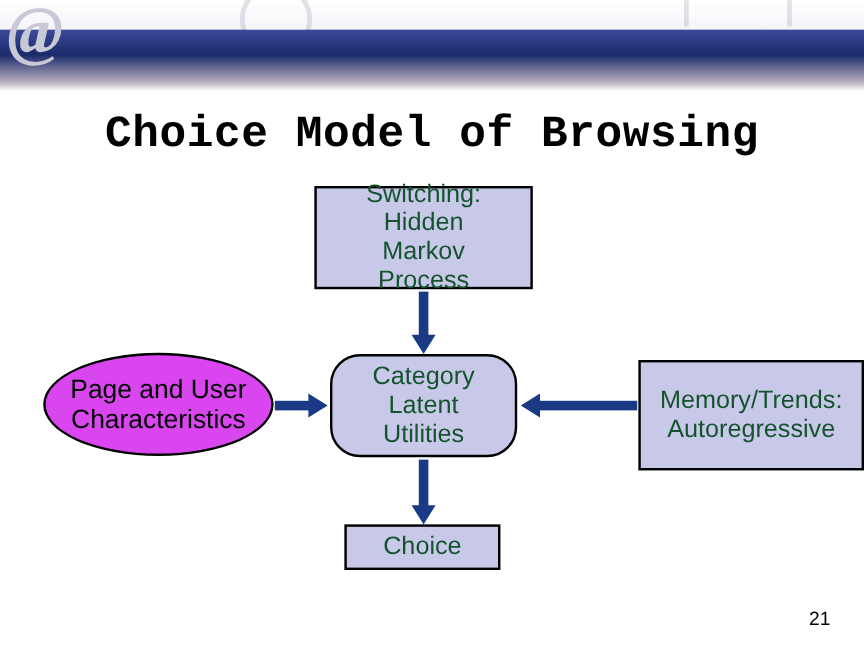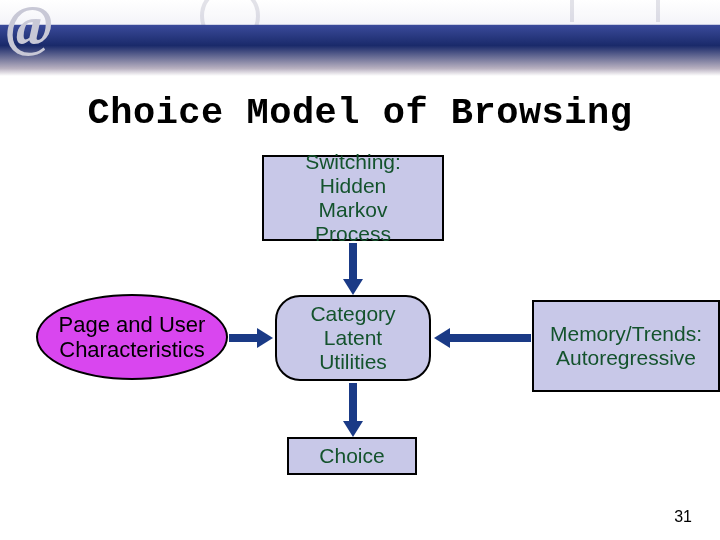--- a/index.html
+++ b/index.html
@@ -168,13 +168,13 @@
 
 <div class="arrow-line ar2-line"></div>
 <div class="arrow-head ar2-head"></div>
 
 <div class="arrow-line ar3-line"></div>
 <div class="arrow-head ar3-head"></div>
 
 <div class="arrow-line ar4-line"></div>
 <div class="arrow-head ar4-head"></div>
 
-<div class="page-num">31</div>
+<div class="page-num">21</div>
 
 </body></html>

